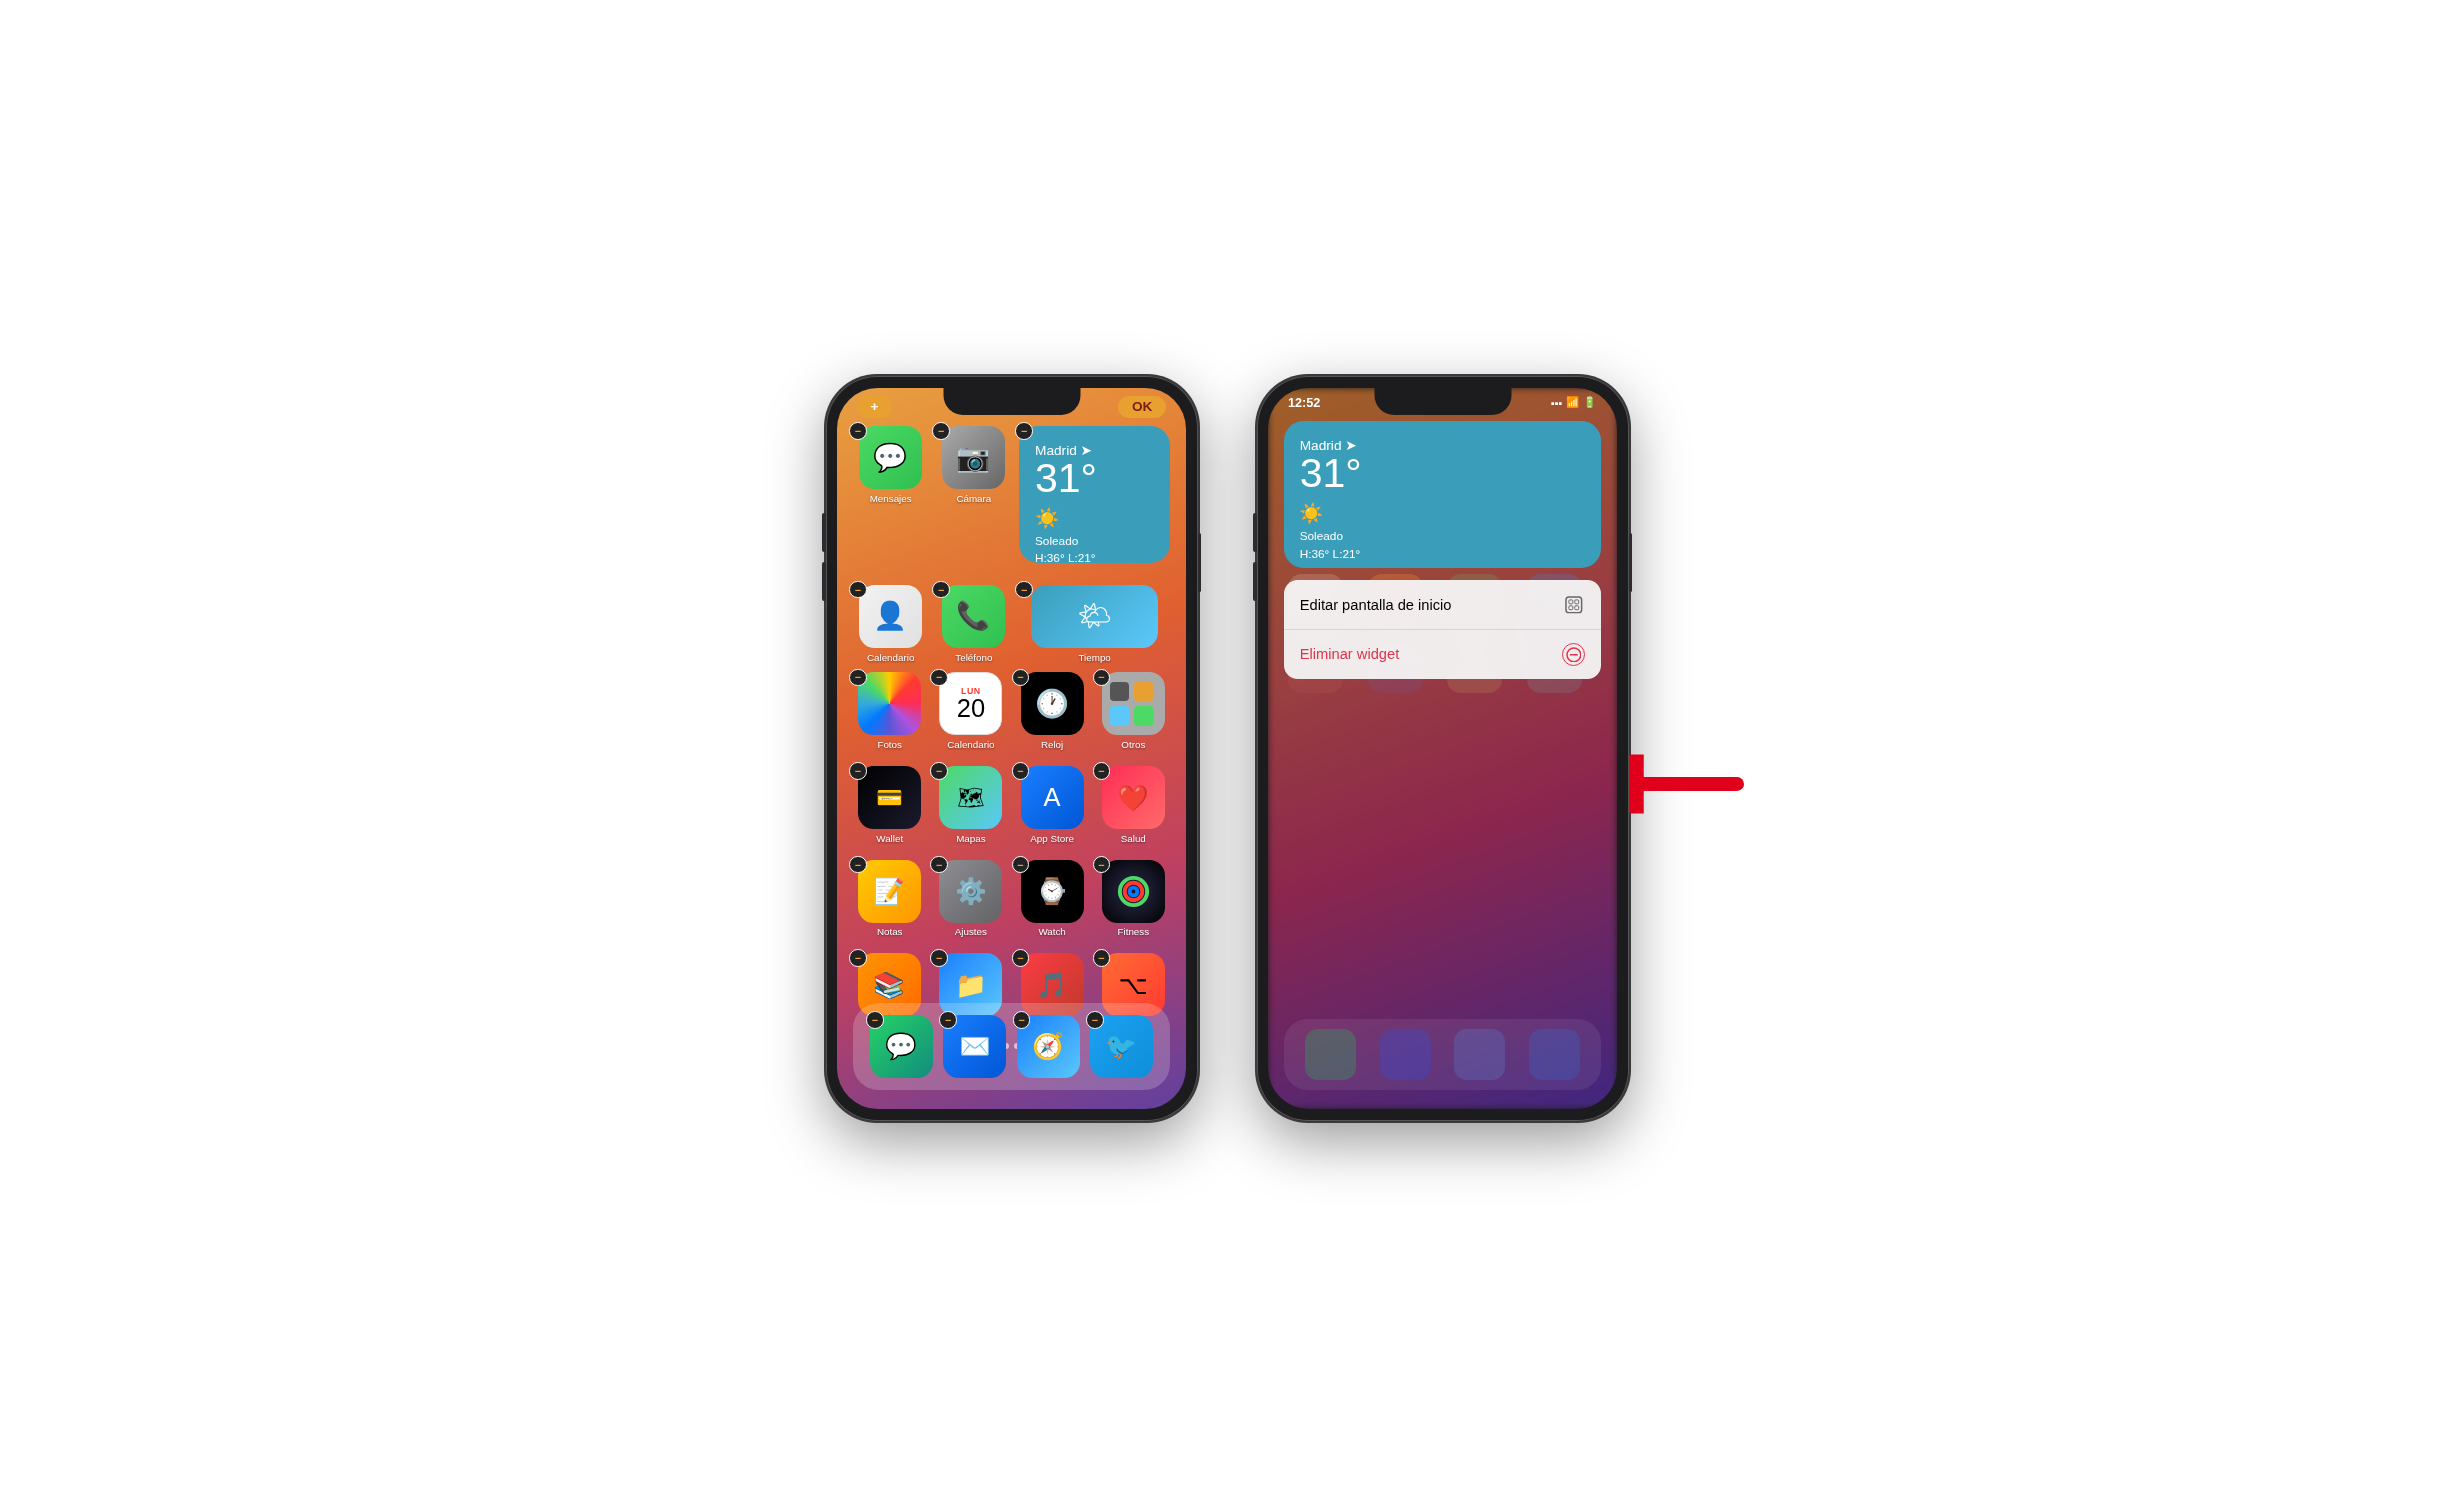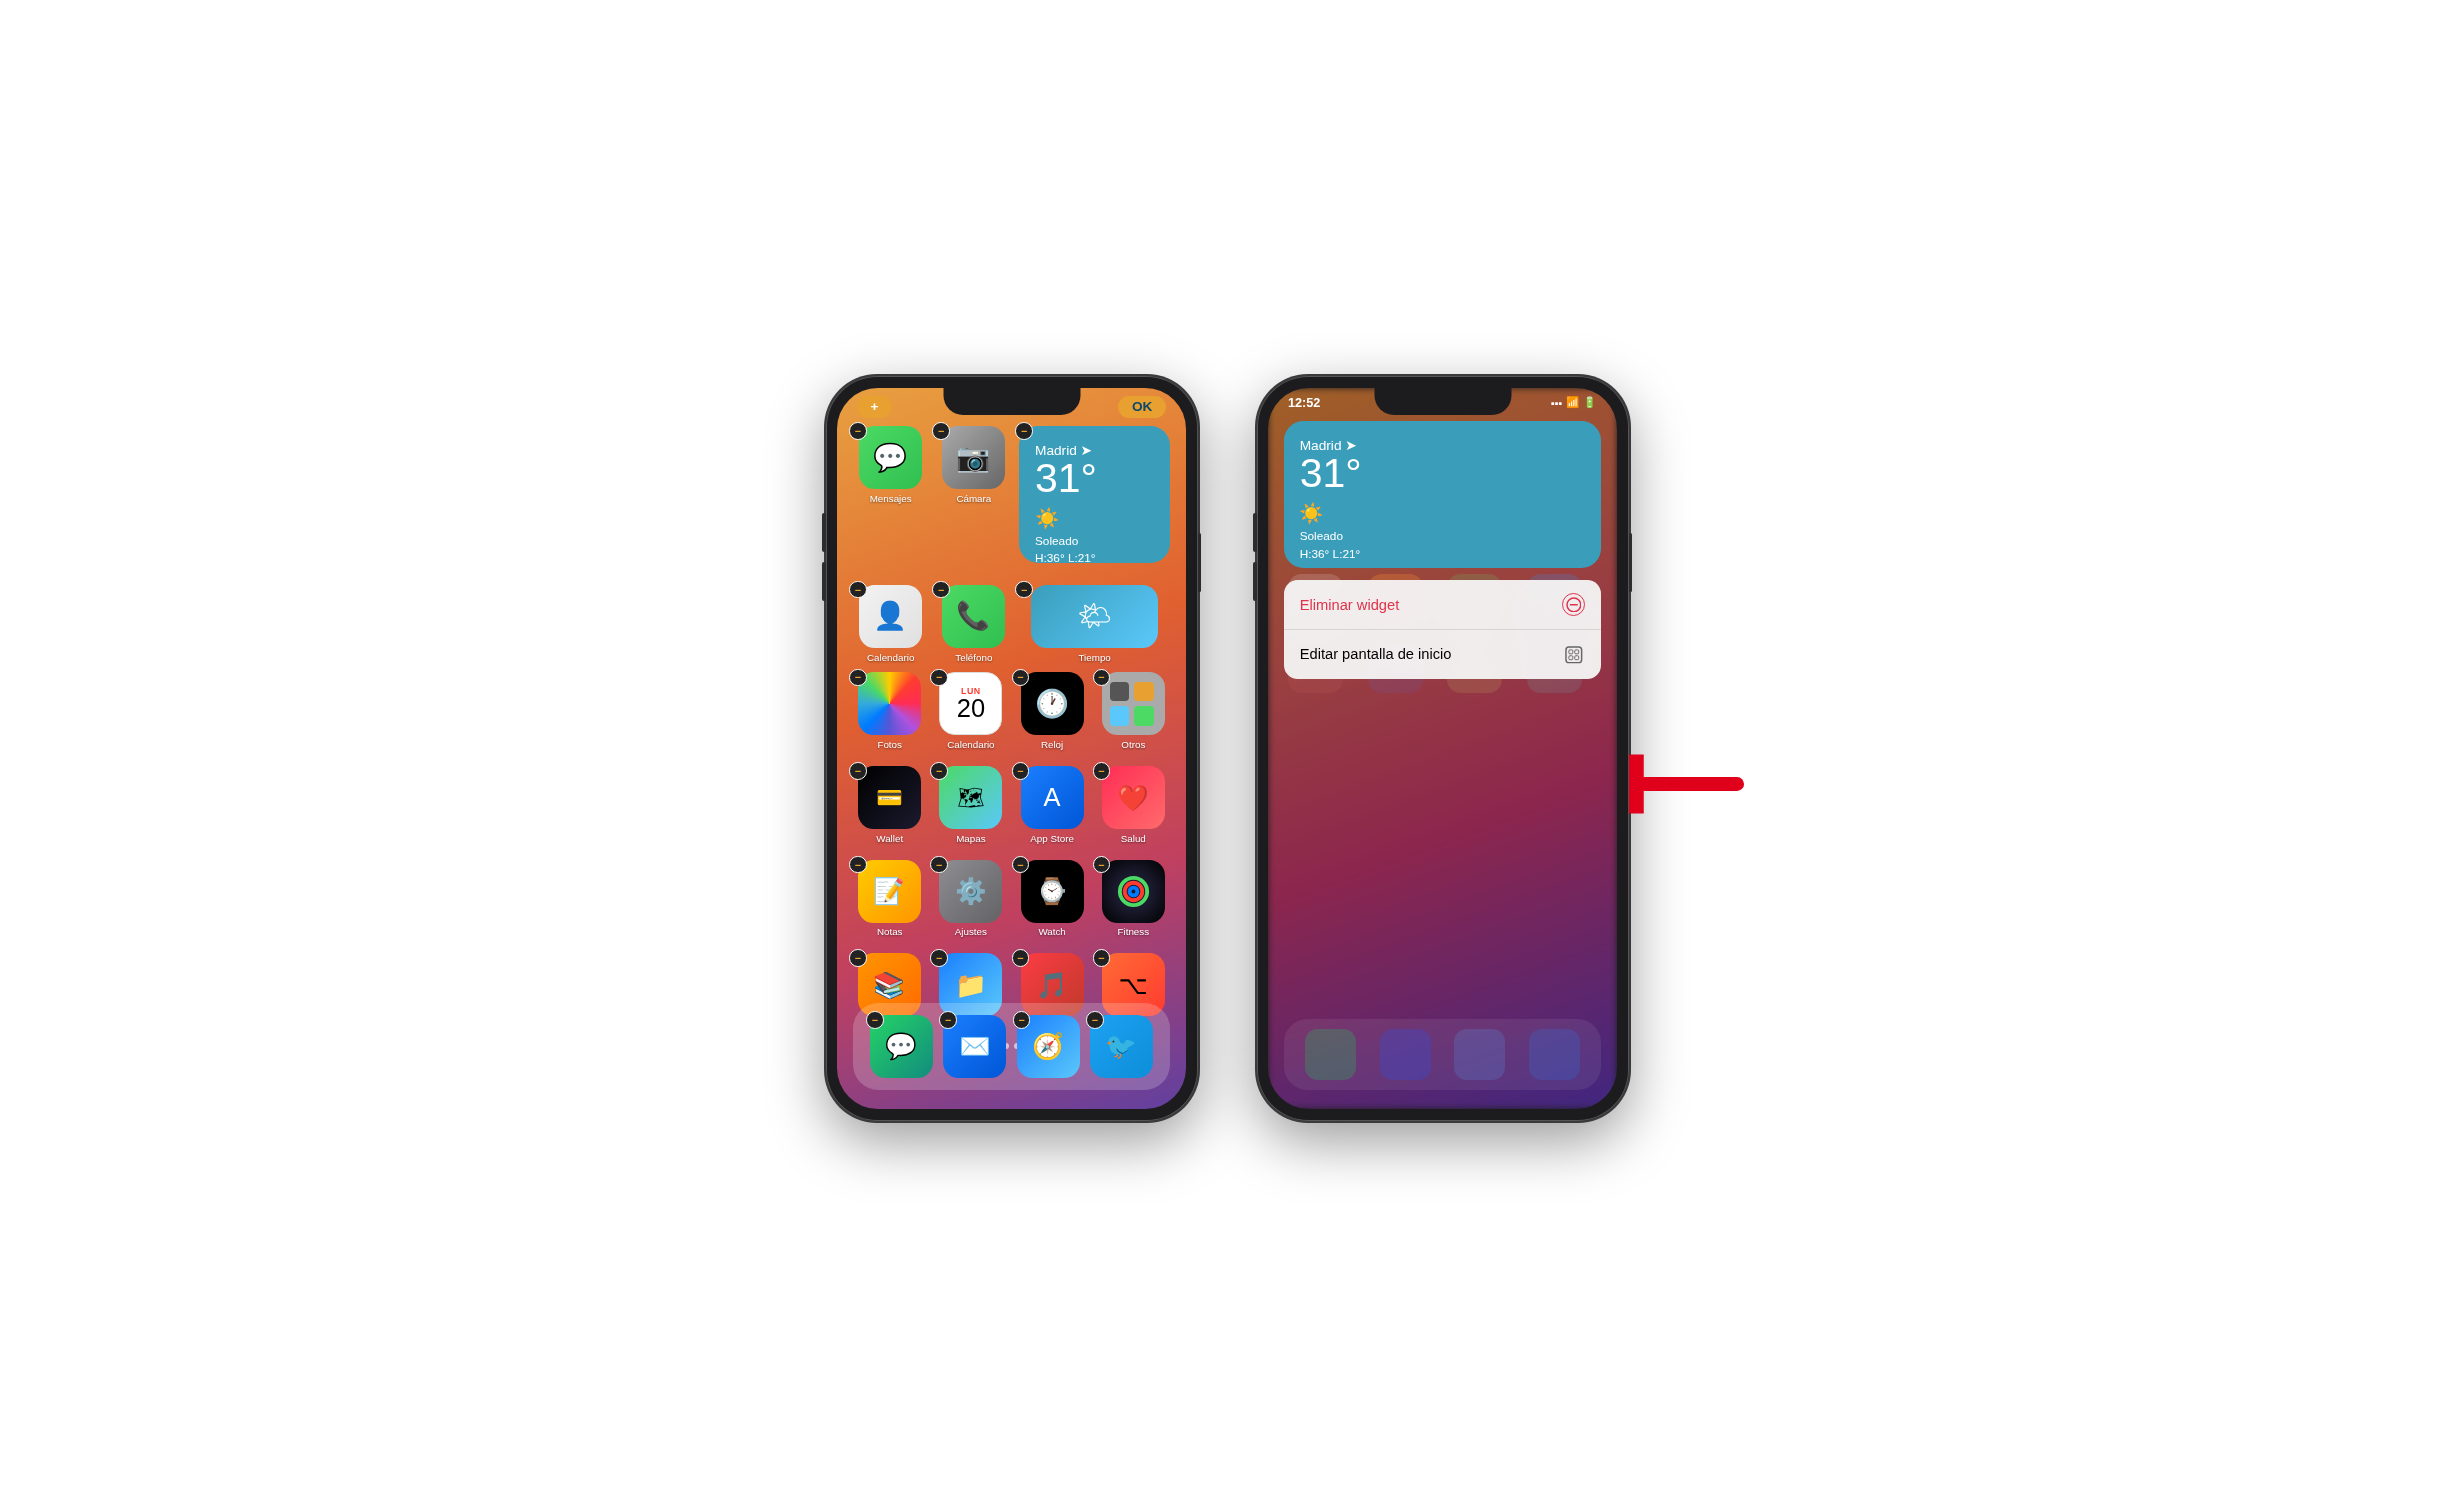--- a/index.html
+++ b/index.html
@@ -70,21 +70,21 @@
       border-radius: 13.7px;
       padding: 3.9px 13.7px;
       color: white;
       font-size: 13.7px;
       font-weight: 600;
     }
     .ok-btn {
       background: #e8a030;
       border-radius: 13.7px;
       padding: 3.9px 13.7px;
-      color: #0c4a6e;
+      color: #7f1d1d;
       font-size: 13.7px;
       font-weight: 600;
     }
     .home-content {
       padding: 3.9px 15.7px;
     }
 
     
     .weather-widget {
       background: #3a9ebb;
@@ -569,39 +569,39 @@
           <div style="margin-top:7.8px;">
             <span class="widget-sun">☀️</span>
           </div>
           <div class="widget-desc">Soleado</div>
           <div class="widget-desc">H:36° L:21°</div>
         </div>
 
         <div class="context-menu">
 
 
-          <div class="context-item danger">
-            <span>Eliminar widget</span>
-            <div class="context-icon danger">
-              <svg width="15.7" height="15.7" viewBox="0 0 16 16">
-                <circle cx="8" cy="8" r="7" stroke="#e0334c" stroke-width="1.5" fill="none"></circle>
-                <line x1="4" y1="8" x2="12" y2="8" stroke="#e0334c" stroke-width="1.5"></line>
-              </svg>
-            </div>
-          </div>
-
           <div class="context-item">
             <span>Editar pantalla de inicio</span>
             <div class="context-icon" style="border-radius:3.9px; font-size:13.7px; border:none;">
               <svg width="19.6" height="19.6" viewBox="0 0 20 20" fill="none">
                 <rect x="2" y="2" width="16" height="16" rx="3" stroke="#666" stroke-width="1.5"></rect>
                 <rect x="5" y="5" width="4" height="4" rx="1" stroke="#666" stroke-width="1"></rect>
                 <rect x="11" y="5" width="4" height="4" rx="1" stroke="#666" stroke-width="1"></rect>
                 <rect x="5" y="11" width="4" height="4" rx="1" stroke="#666" stroke-width="1"></rect>
                 <rect x="11" y="11" width="4" height="4" rx="1" stroke="#666" stroke-width="1"></rect>
+              </svg>
+            </div>
+          </div>
+
+          <div class="context-item danger">
+            <span>Eliminar widget</span>
+            <div class="context-icon danger">
+              <svg width="15.7" height="15.7" viewBox="0 0 16 16">
+                <circle cx="8" cy="8" r="7" stroke="#e0334c" stroke-width="1.5" fill="none"></circle>
+                <line x1="4" y1="8" x2="12" y2="8" stroke="#e0334c" stroke-width="1.5"></line>
               </svg>
             </div>
           </div>
         </div>
       </div>
     </div>
 
     <div style="position:absolute; right:-118px; top:55%; transform:translateY(-50%); z-index:100;">
       <svg width="118" height="59" viewBox="0 0 120 60">
         <defs>

